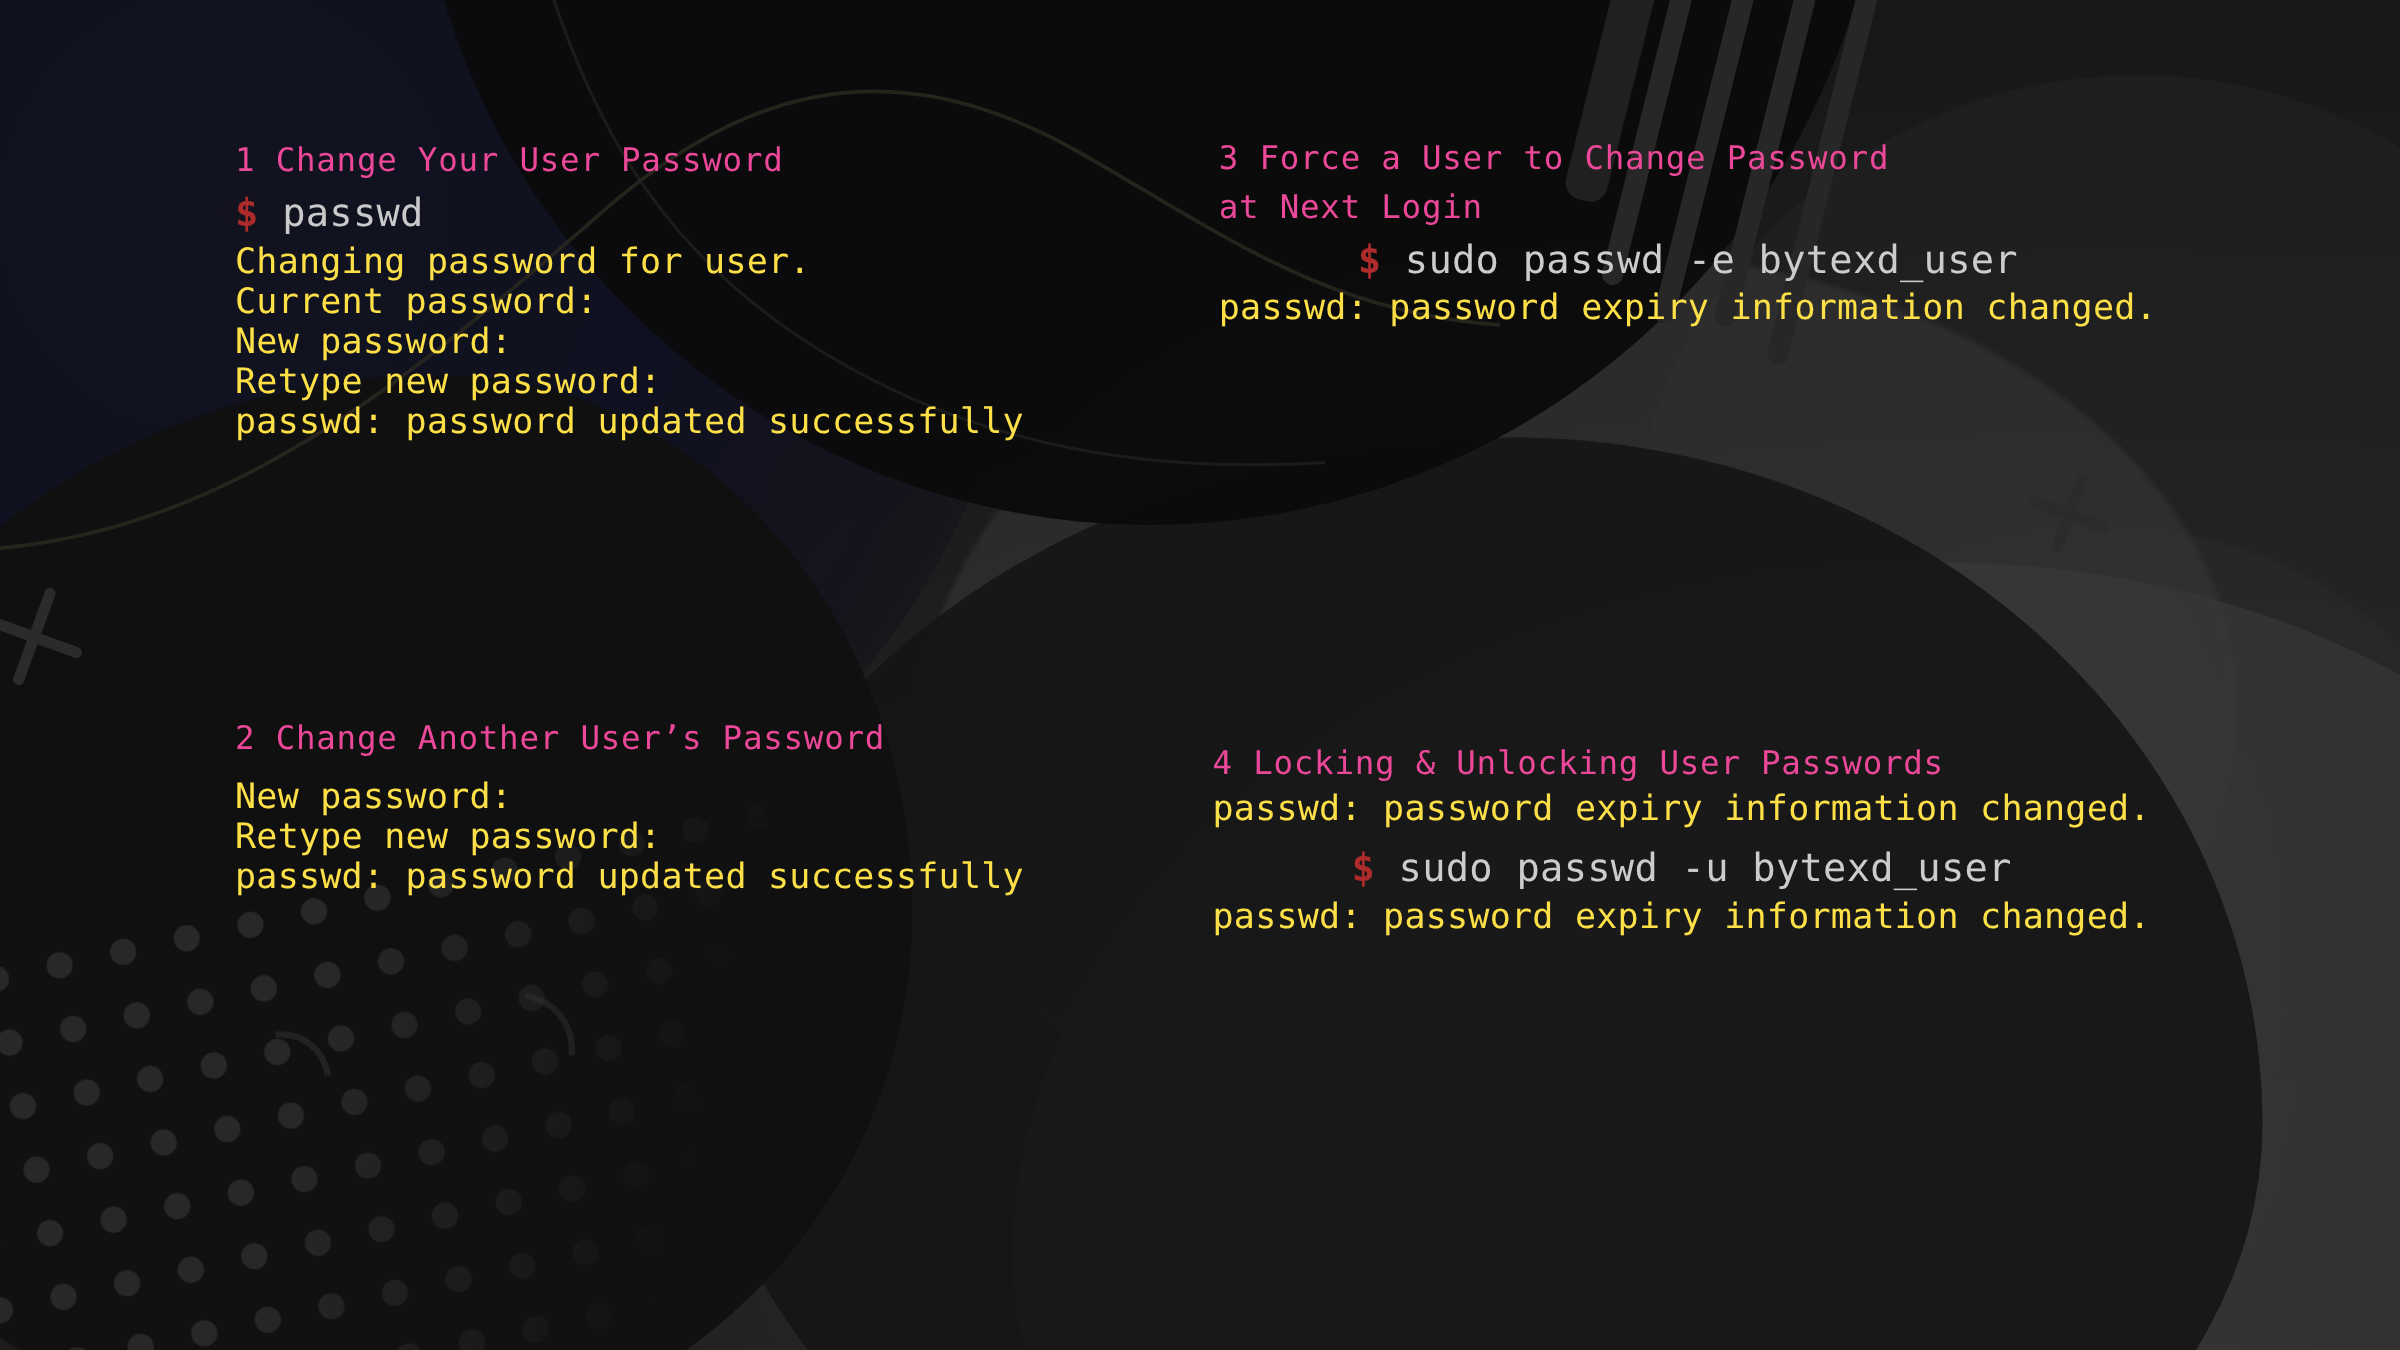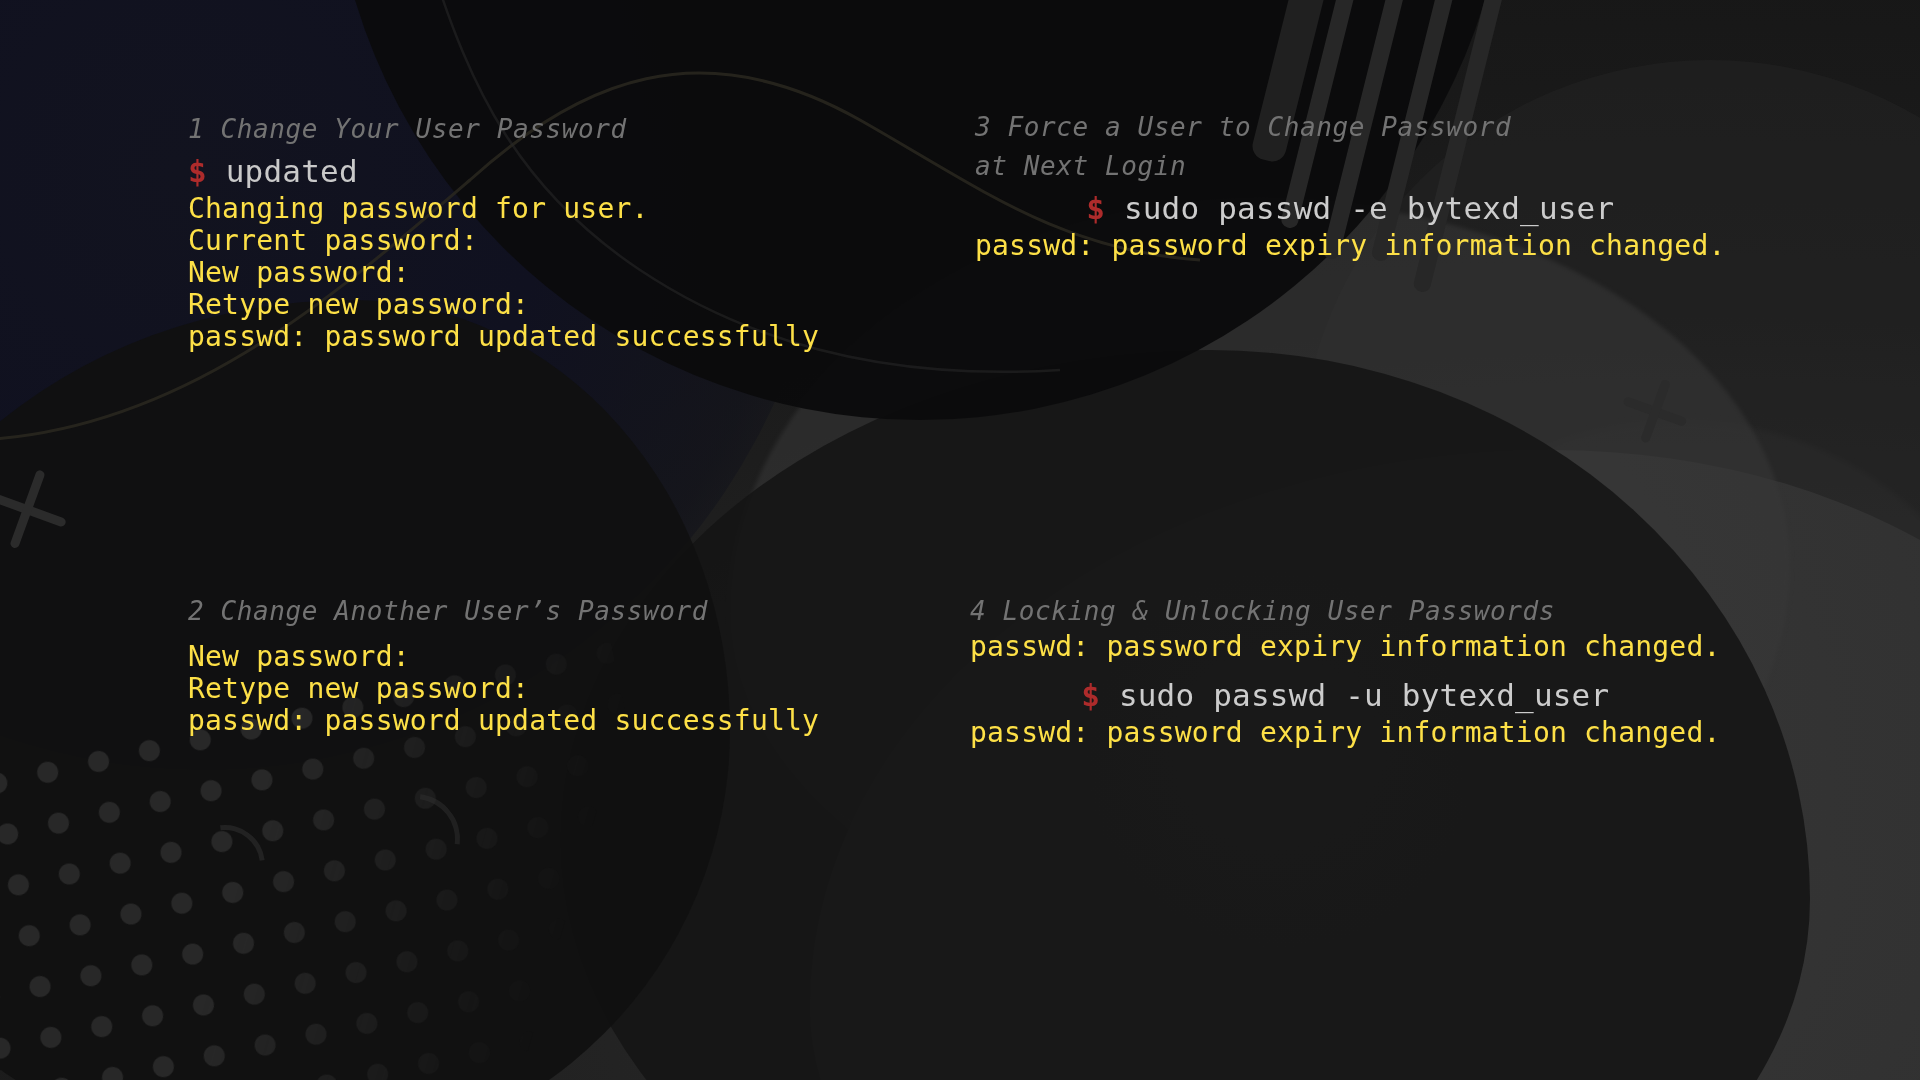--- a/index.html
+++ b/index.html
@@ -127,27 +127,26 @@
     border: 5px solid #303030;
     border-color: #303030 transparent transparent transparent;
   }
 
   
   .content { position: absolute; inset: 0; }
 
   .block { position: absolute; }
 
   .block-title {
-    color: #737373;
+    color: #ec4899;
     font-size: 26px;
     line-height: 39px;
     letter-spacing: 0.6px;
     white-space: pre;
     font-weight: 400;
-    font-style: italic;
   }
 
   .cmd-line {
     display: block;
     white-space: pre;
     font-size: 31px;
     line-height: 44px;
     letter-spacing: 0.2px;
     color: #c9c9c9;
     font-weight: 400;
@@ -162,21 +161,21 @@
     font-size: 28px;
     line-height: 32px;
     letter-spacing: 0.2px;
     color: #fde047;
   }
 
   .gap-sm { height: 10px; }
 
   
   #block-1 { left: 188px; top: 110px; }
-  #block-2 { left: 188px; top: 592px; }
+  #block-2 { left: 188px; top: 572px; }
   #block-3 { left: 975px; top: 108px; }
   #block-4 { left: 970px; top: 592px; }
 
   #block-3 .cmd-line, #block-4 .cmd-line { color: #cccccc; text-align: center; }
 </style>
 </head>
 <body>
 
 <div id="stage">
 
@@ -220,21 +219,21 @@
     <div class="plus" style="left:1622px; top:378px; width:66px; height:66px; transform:rotate(20deg);">
       <span class="h"></span>
         <span class="v"></span>
     </div>
   </div>
 
   <div class="content">
 
     <section class="block" id="block-1">
       <div class="block-title">1 Change Your User Password</div>
-      <div class="cmd-line"><span class="sigil">$</span><span> updated</span></div>
+      <div class="cmd-line"><span class="sigil">$</span><span> passwd</span></div>
       <div class="out-line">Changing password for user.</div>
       <div class="out-line">Current password:</div>
       <div class="out-line">New password:</div>
       <div class="out-line">Retype new password:</div>
       <div class="out-line">passwd: password updated successfully</div>
     </section>
 
     <section class="block" id="block-2">
       <div class="block-title">2 Change Another User’s Password</div>
       <div class="gap-sm"></div>

